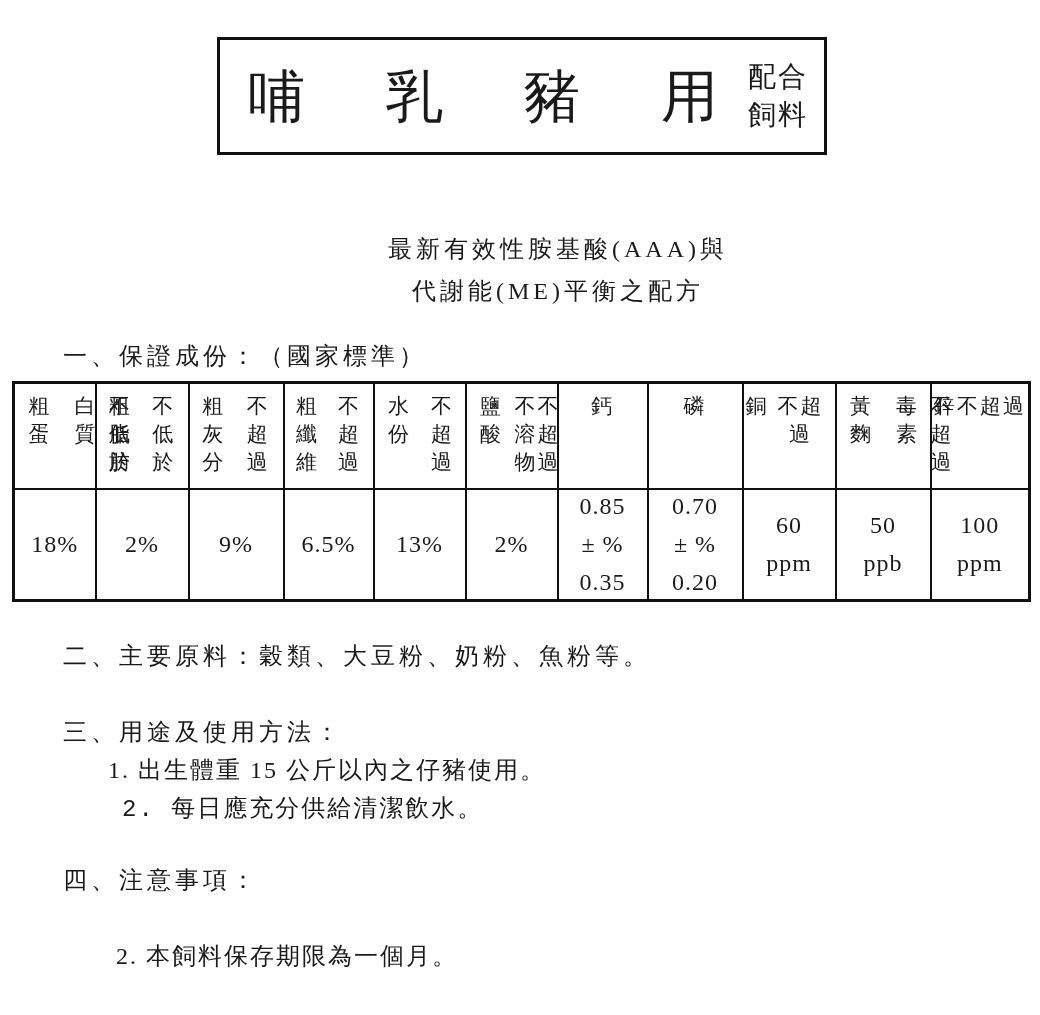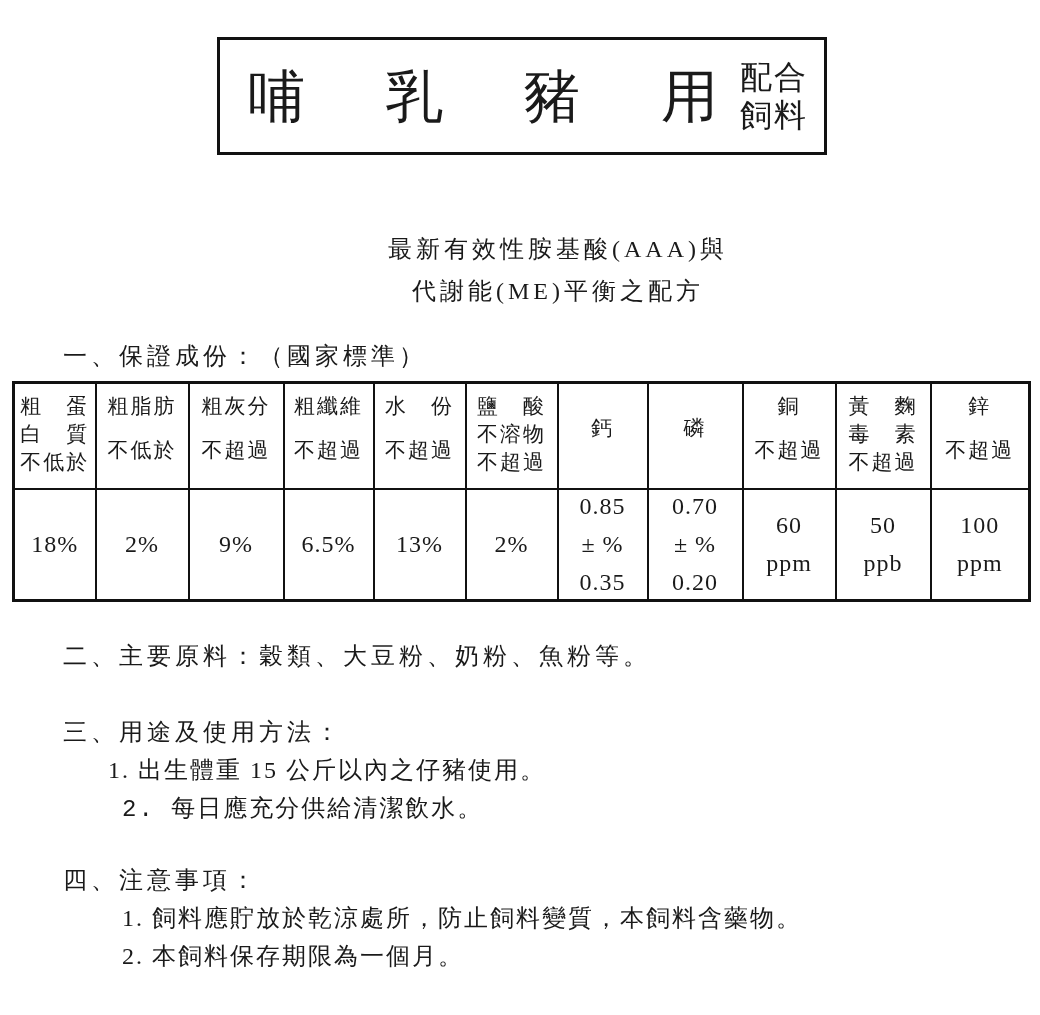--- a/index.html
+++ b/index.html
@@ -27,21 +27,21 @@
     flex: 0 0 470px;
     margin-left: 28px;
     display: flex;
     justify-content: space-between;
     font-size: 57px;
     line-height: 1;
   }
   .title-side {
     margin-left: auto;
     margin-right: 16px;
-    font-size: 32px;
+    font-size: 28px;
     line-height: 38px;
     letter-spacing: 2px;
     text-align: right;
   }
 
   
   .subtitle {
     position: absolute;
     left: 38px; top: 228px;
     width: 1040px;
@@ -55,41 +55,41 @@
   .line { position: absolute; font-size: 24px; white-space: nowrap; }
   .heading { letter-spacing: 4px; }
   .item { letter-spacing: 2px; }
   .h-s1 { left: 63px; top: 340px; }
   .h-s2 { left: 63px; top: 640px; }
   .h-s3 { left: 63px; top: 716px; }
   .i-s3-1 { left: 108px; top: 754px; }
   .i-s3-2 { left: 122px; top: 792px; font-family: Liberation Mono, monospace; }
   .h-s4 { left: 63px; top: 864px; }
   .i-s4-1 { left: 122px; top: 902px; }
-  .i-s4-2 { left: 122px; top: 940px; }
+  .i-s4-2 { left: 116px; top: 940px; }
 
   
   table.spec {
     position: absolute;
     left: 12px; top: 381px;
     width: 1016px;
     border-collapse: collapse;
     table-layout: fixed;
     border: 3px solid #111;
   }
   table.spec td {
     border: 2px solid #111;
     padding: 0;
     vertical-align: middle;
   }
   tr.hrow { height: 104px; }
   tr.vrow { height: 111px; }
   .hcell {
     display: flex;
-    flex-direction: column;
+    flex-direction: row;
     justify-content: space-between;
     height: 104px;
     padding: 8px 2px 24px 2px;
     font-size: 21px;
     letter-spacing: 2px;
     text-align: center;
   }
   .hcell.center { justify-content: center; }
   .vcell {
     display: flex;
@@ -283,16 +283,15 @@
   </tbody>
     </table>
 
   <div class="line heading h-s2">二、主要原料：穀類、大豆粉、奶粉、魚粉等。</div>
 
   <div class="line heading h-s3">三、用途及使用方法：</div>
   <div class="line item i-s3-1">1. 出生體重 15 公斤以內之仔豬使用。</div>
   <div class="line item i-s3-2">2. 每日應充分供給清潔飲水。</div>
 
   <div class="line heading h-s4">四、注意事項：</div>
-  <div class="line item i-s4-1">1. 飼料應貯放於乾涼處所，防止飼料變質，本飼料含藥物。</div>
   <div class="line item i-s4-2">2. 本飼料保存期限為一個月。</div>
 
 </div>
 
 </body></html>

